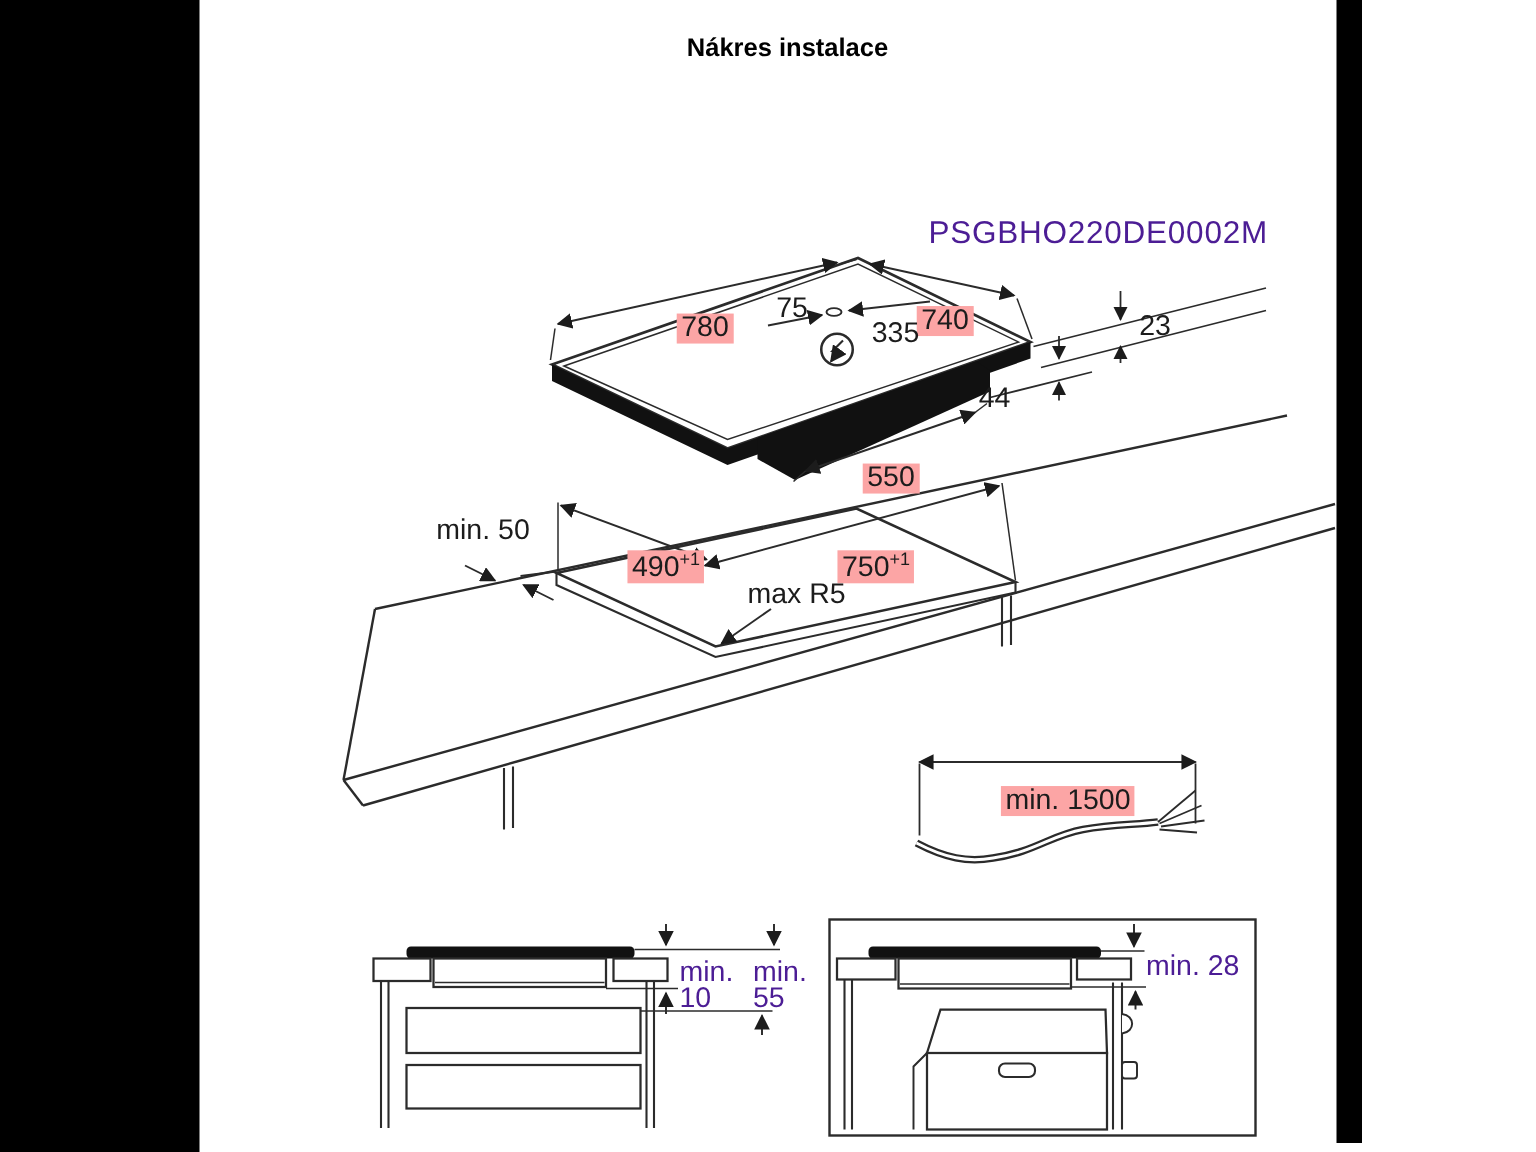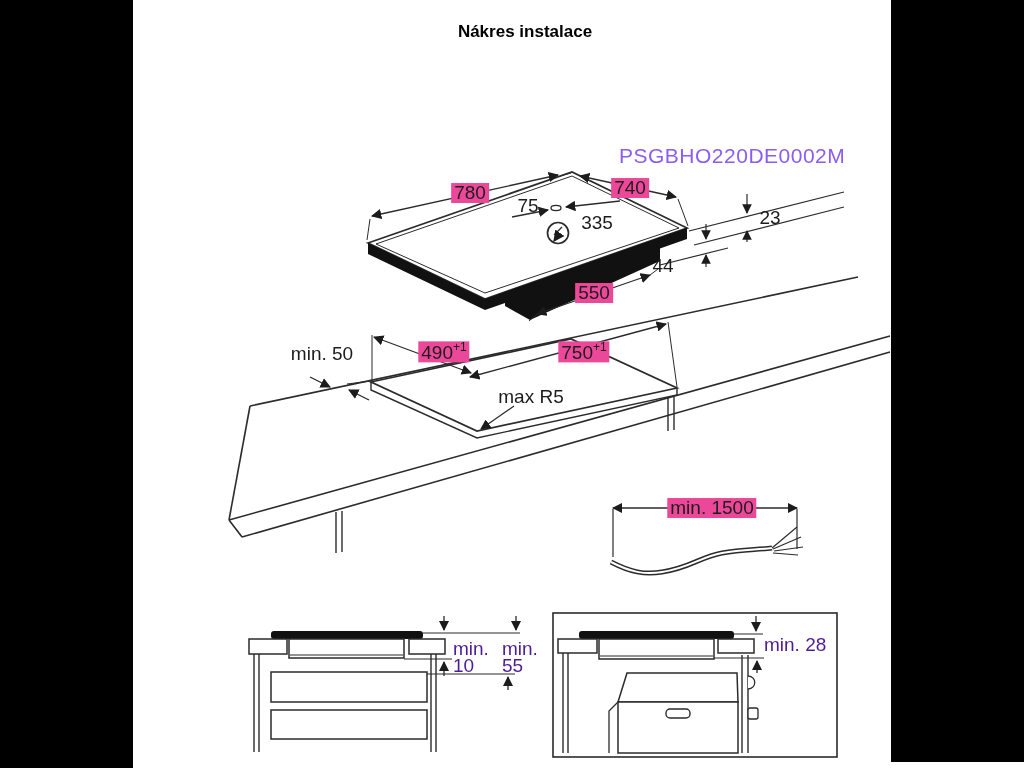--- a/index.html
+++ b/index.html
@@ -1,30 +1,30 @@
 <!DOCTYPE html>
 <html><head>
 <meta charset="utf-8">
 <style>
   html,body{margin:0;padding:0;background:#fff;}
-  #screen{position:relative;width:1024px;height:768px;background:#ffffff;overflow:hidden;
+  #screen{position:relative;width:908px;height:768px;background:#ffffff;overflow:hidden;
           font-family:"Liberation Sans",sans-serif;}
   .bar{position:absolute;top:0;background:#000;z-index:5;}
   #bar-left{left:0;width:133px;height:768px;}
   #bar-right{left:891px;width:133px;height:762px;}
   #drawing-svg{position:absolute;left:0;top:0;z-index:1;}
   .lbl{position:absolute;z-index:3;color:#1c1c1c;font-size:19px;line-height:1.05;
        white-space:nowrap;transform:translate(-50%,-50%);}
-  .lbl.bg{background:#ec4899;padding:0 3px;}
+  .lbl.bg{background:#fca5a5;padding:0 3px;margin-top:26px;}
   .lbl sup{font-size:12px;}
   .stack{position:absolute;z-index:3;color:#4c1d95;font-size:19px;line-height:17px;
          white-space:nowrap;}
   #page-title{position:absolute;left:425px;top:22px;width:200px;text-align:center;
               font-size:17px;font-weight:bold;color:#000;z-index:3;}
-  #model-number{position:absolute;left:619px;top:144px;font-size:21px;color:#8b5cf6;
+  #model-number{position:absolute;left:619px;top:144px;font-size:21px;color:#4c1d95;
                 letter-spacing:0.5px;z-index:3;}
 </style>
 </head>
 <body>
 
 <div id="screen">
 
   <div id="page-title">Nákres instalace</div>
   <div id="model-number">PSGBHO220DE0002M</div>
 

